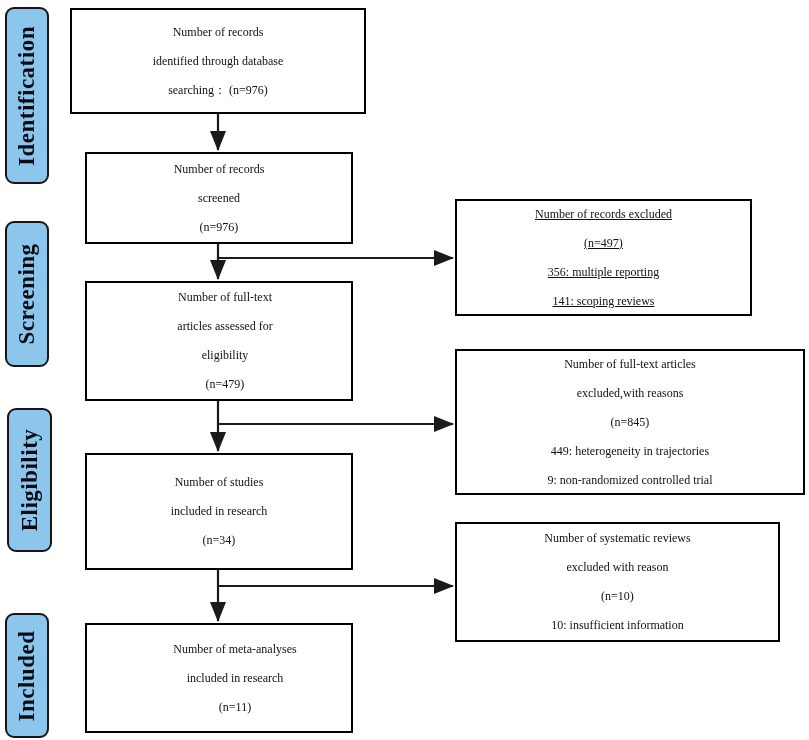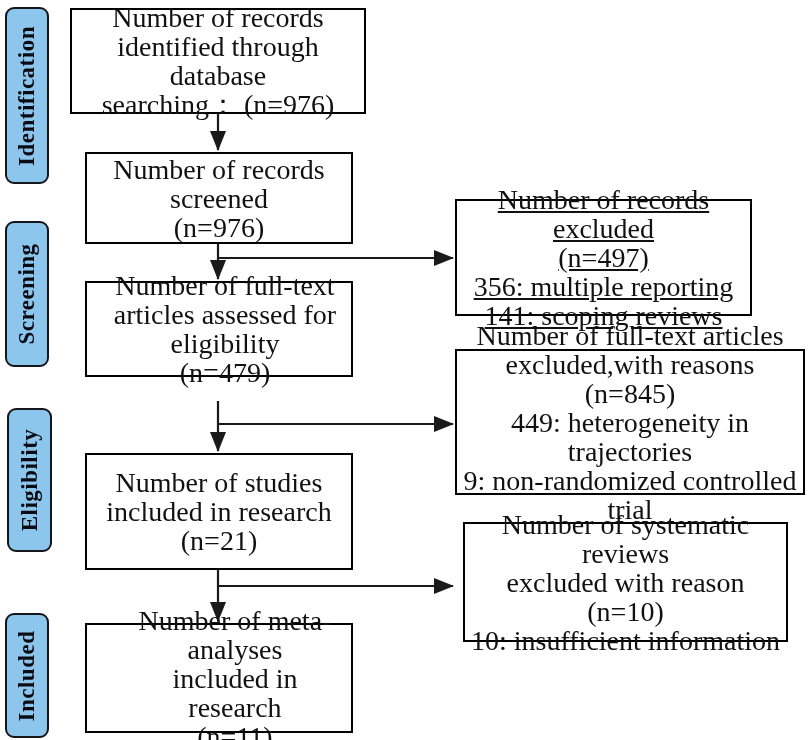--- a/index.html
+++ b/index.html
@@ -54,34 +54,34 @@
     border: 2px solid var(--box_border, #000000);
     box-sizing: border-box;
     display: flex;
     align-items: center;
     justify-content: center;
     background: #ffffff;
   }
   .fbox .box-text {
     white-space: pre-line;
     text-align: center;
-    font-size: 28px;
+    font-size: 12px;
     line-height: 29px;
     padding: 0 4px;
   }
   
   .b-identified   { left: 70px;  top: 8px;   width: 296px; height: 106px; }
   .b-screened     { left: 85px;  top: 152px; width: 268px; height: 92px;  }
-  .b-fulltext     { left: 85px;  top: 281px; width: 268px; height: 96px; padding-left: 12px; }
+  .b-fulltext     { left: 85px;  top: 281px; width: 268px; height: 120px; padding-left: 12px; }
   .b-studies      { left: 85px;  top: 453px; width: 268px; height: 117px; }
   .b-meta         { left: 85px;  top: 623px; width: 268px; height: 110px; padding-left: 32px; }
   
   .b-excl-records { left: 455px; top: 199px; width: 297px; height: 117px; text-decoration: underline; }
   .b-excl-full    { left: 455px; top: 349px; width: 350px; height: 146px; }
-  .b-excl-reviews { left: 455px; top: 522px; width: 325px; height: 120px; margin-left: 8px; }
+  .b-excl-reviews { left: 455px; top: 522px; width: 325px; height: 120px; }
   
   .s-identification { left: 5px; top: 7px;   width: 44px; height: 177px; }
   .s-screening      { left: 5px; top: 221px; width: 44px; height: 146px; }
   .s-eligibility    { left: 7px; top: 408px; width: 45px; height: 144px; }
   .s-included       { left: 5px; top: 613px; width: 44px; height: 125px; }
 </style>
 </head>
 <body>
 
 <div class="canvas">
@@ -126,21 +126,21 @@
   </div>
   <div class="fbox b-fulltext">
     <span class="box-text">Number of full-text
 articles assessed for
 eligibility
 (n=479)</span>
   </div>
   <div class="fbox b-studies">
     <span class="box-text">Number of studies
 included in research
-(n=21)</span>
+(n=34)</span>
   </div>
   <div class="fbox b-meta">
     <span class="box-text">Number of meta-analyses
 included in research
 (n=11)</span>
   </div>
 
   <div class="fbox b-excl-records">
     <span class="box-text">Number of records excluded
 (n=497)

